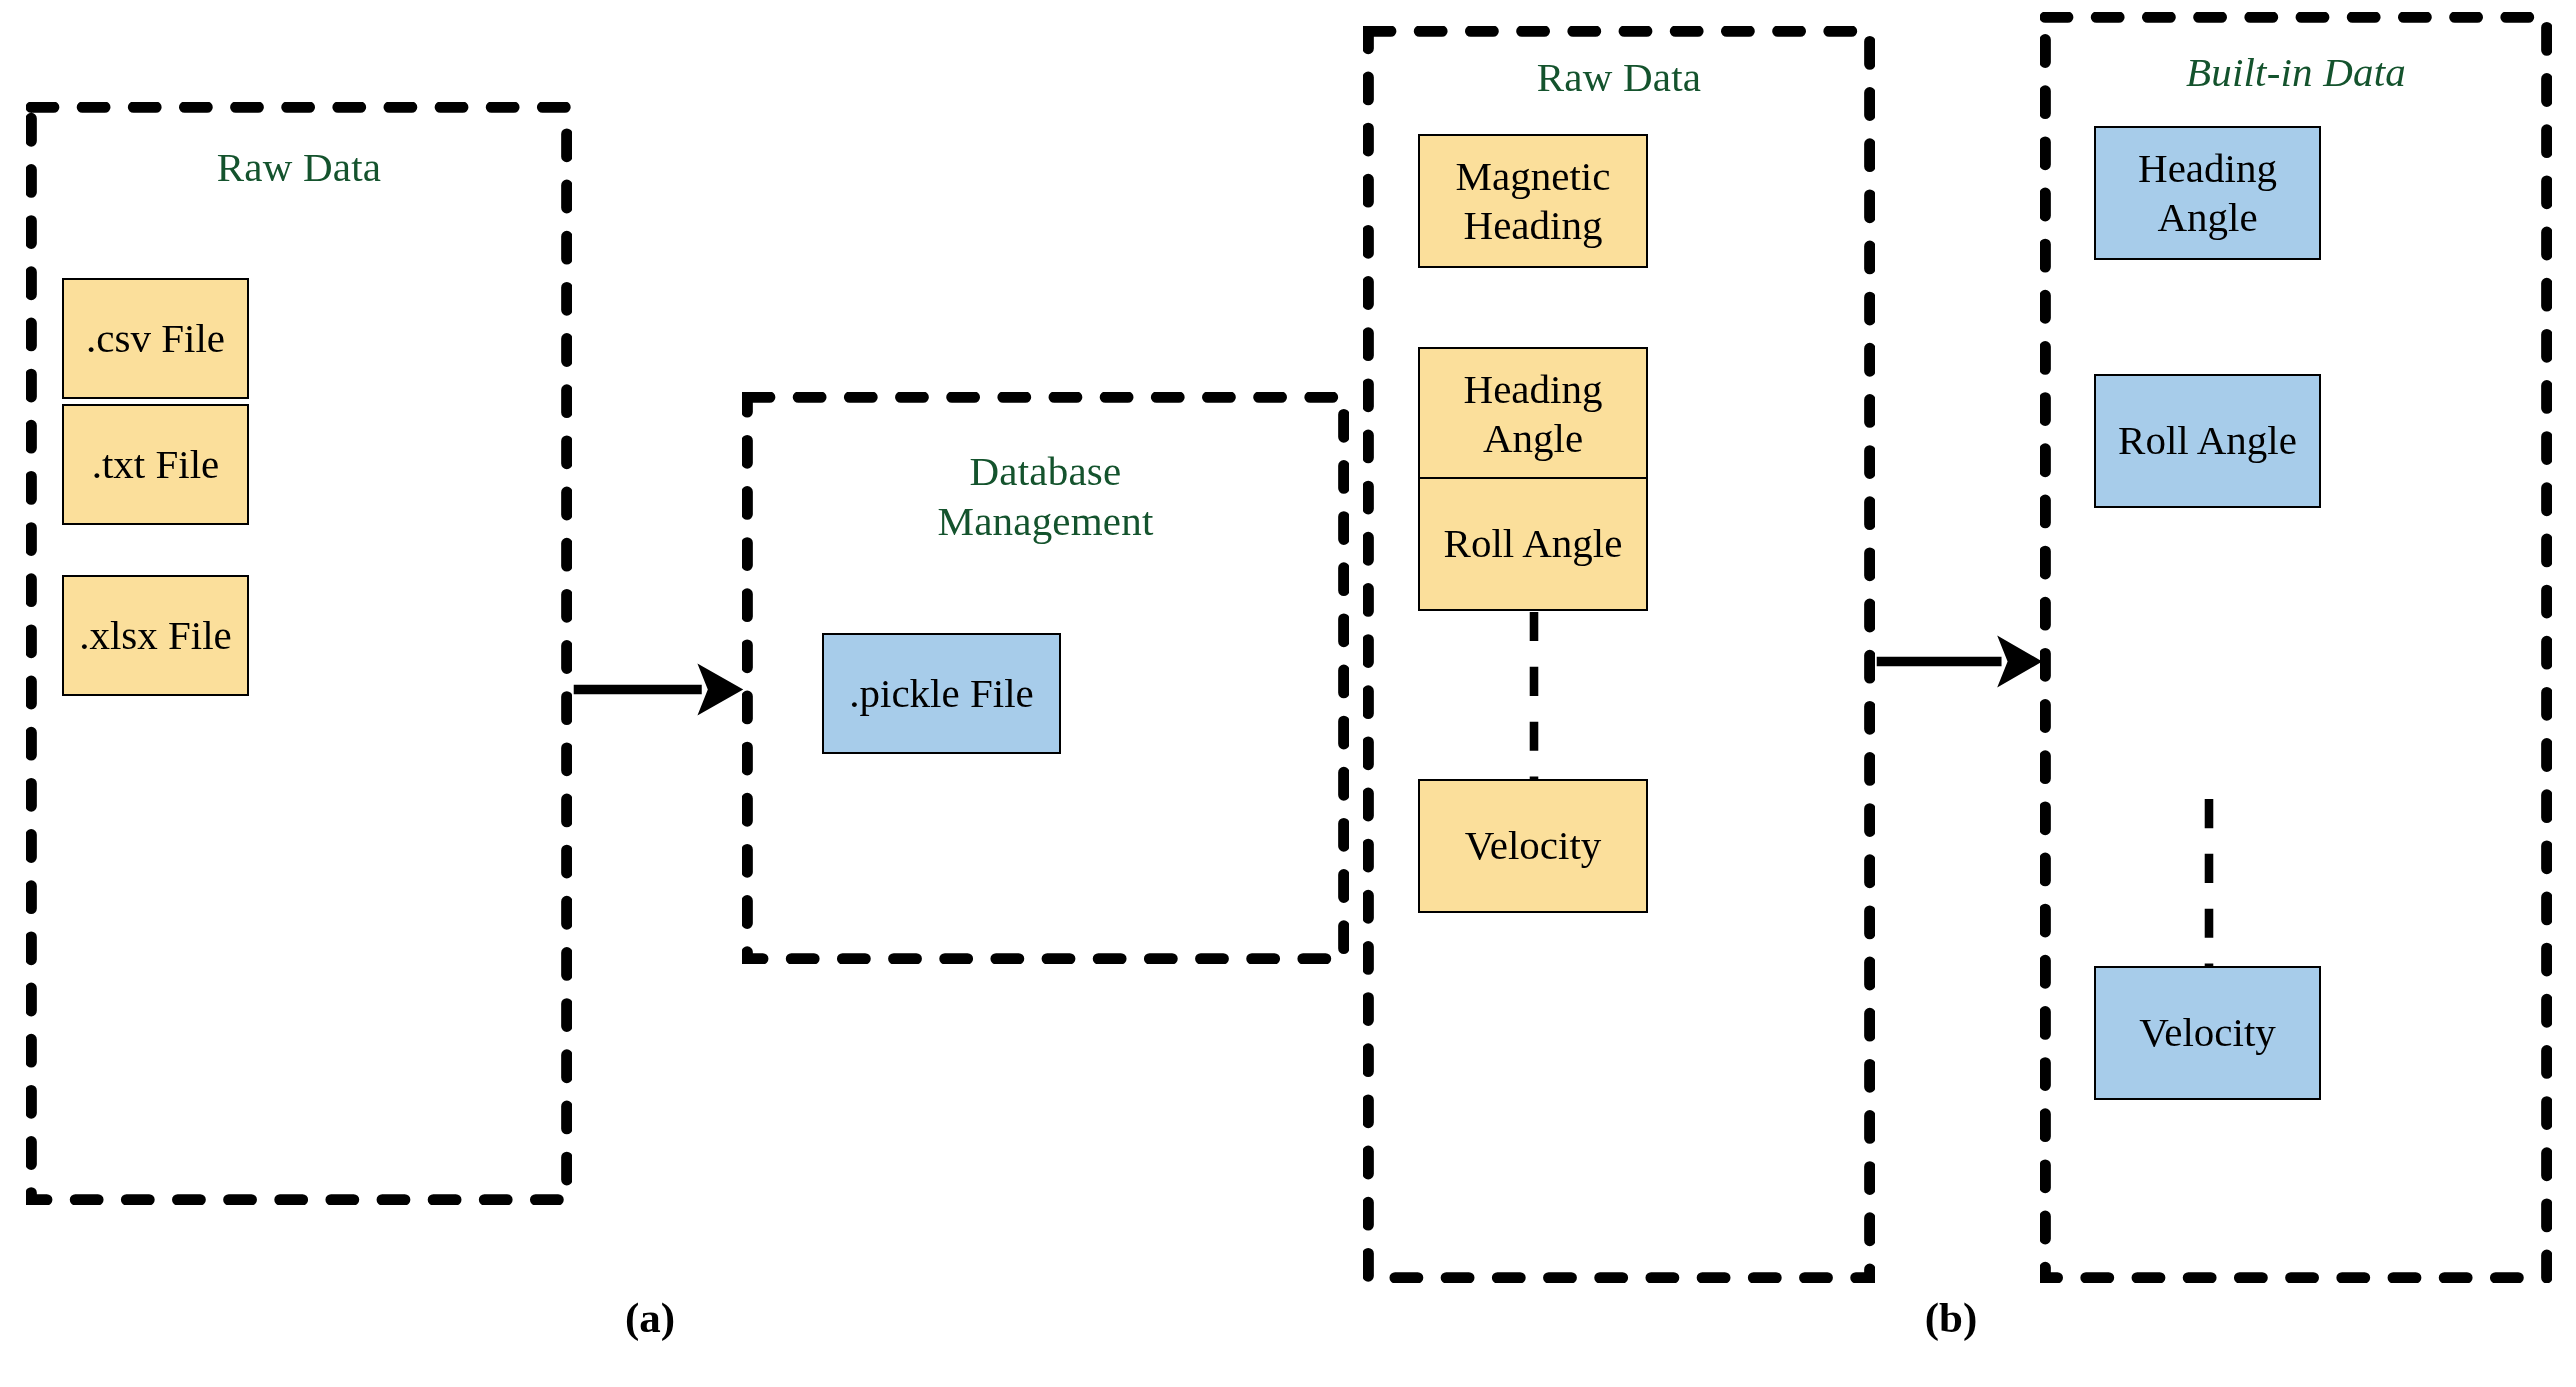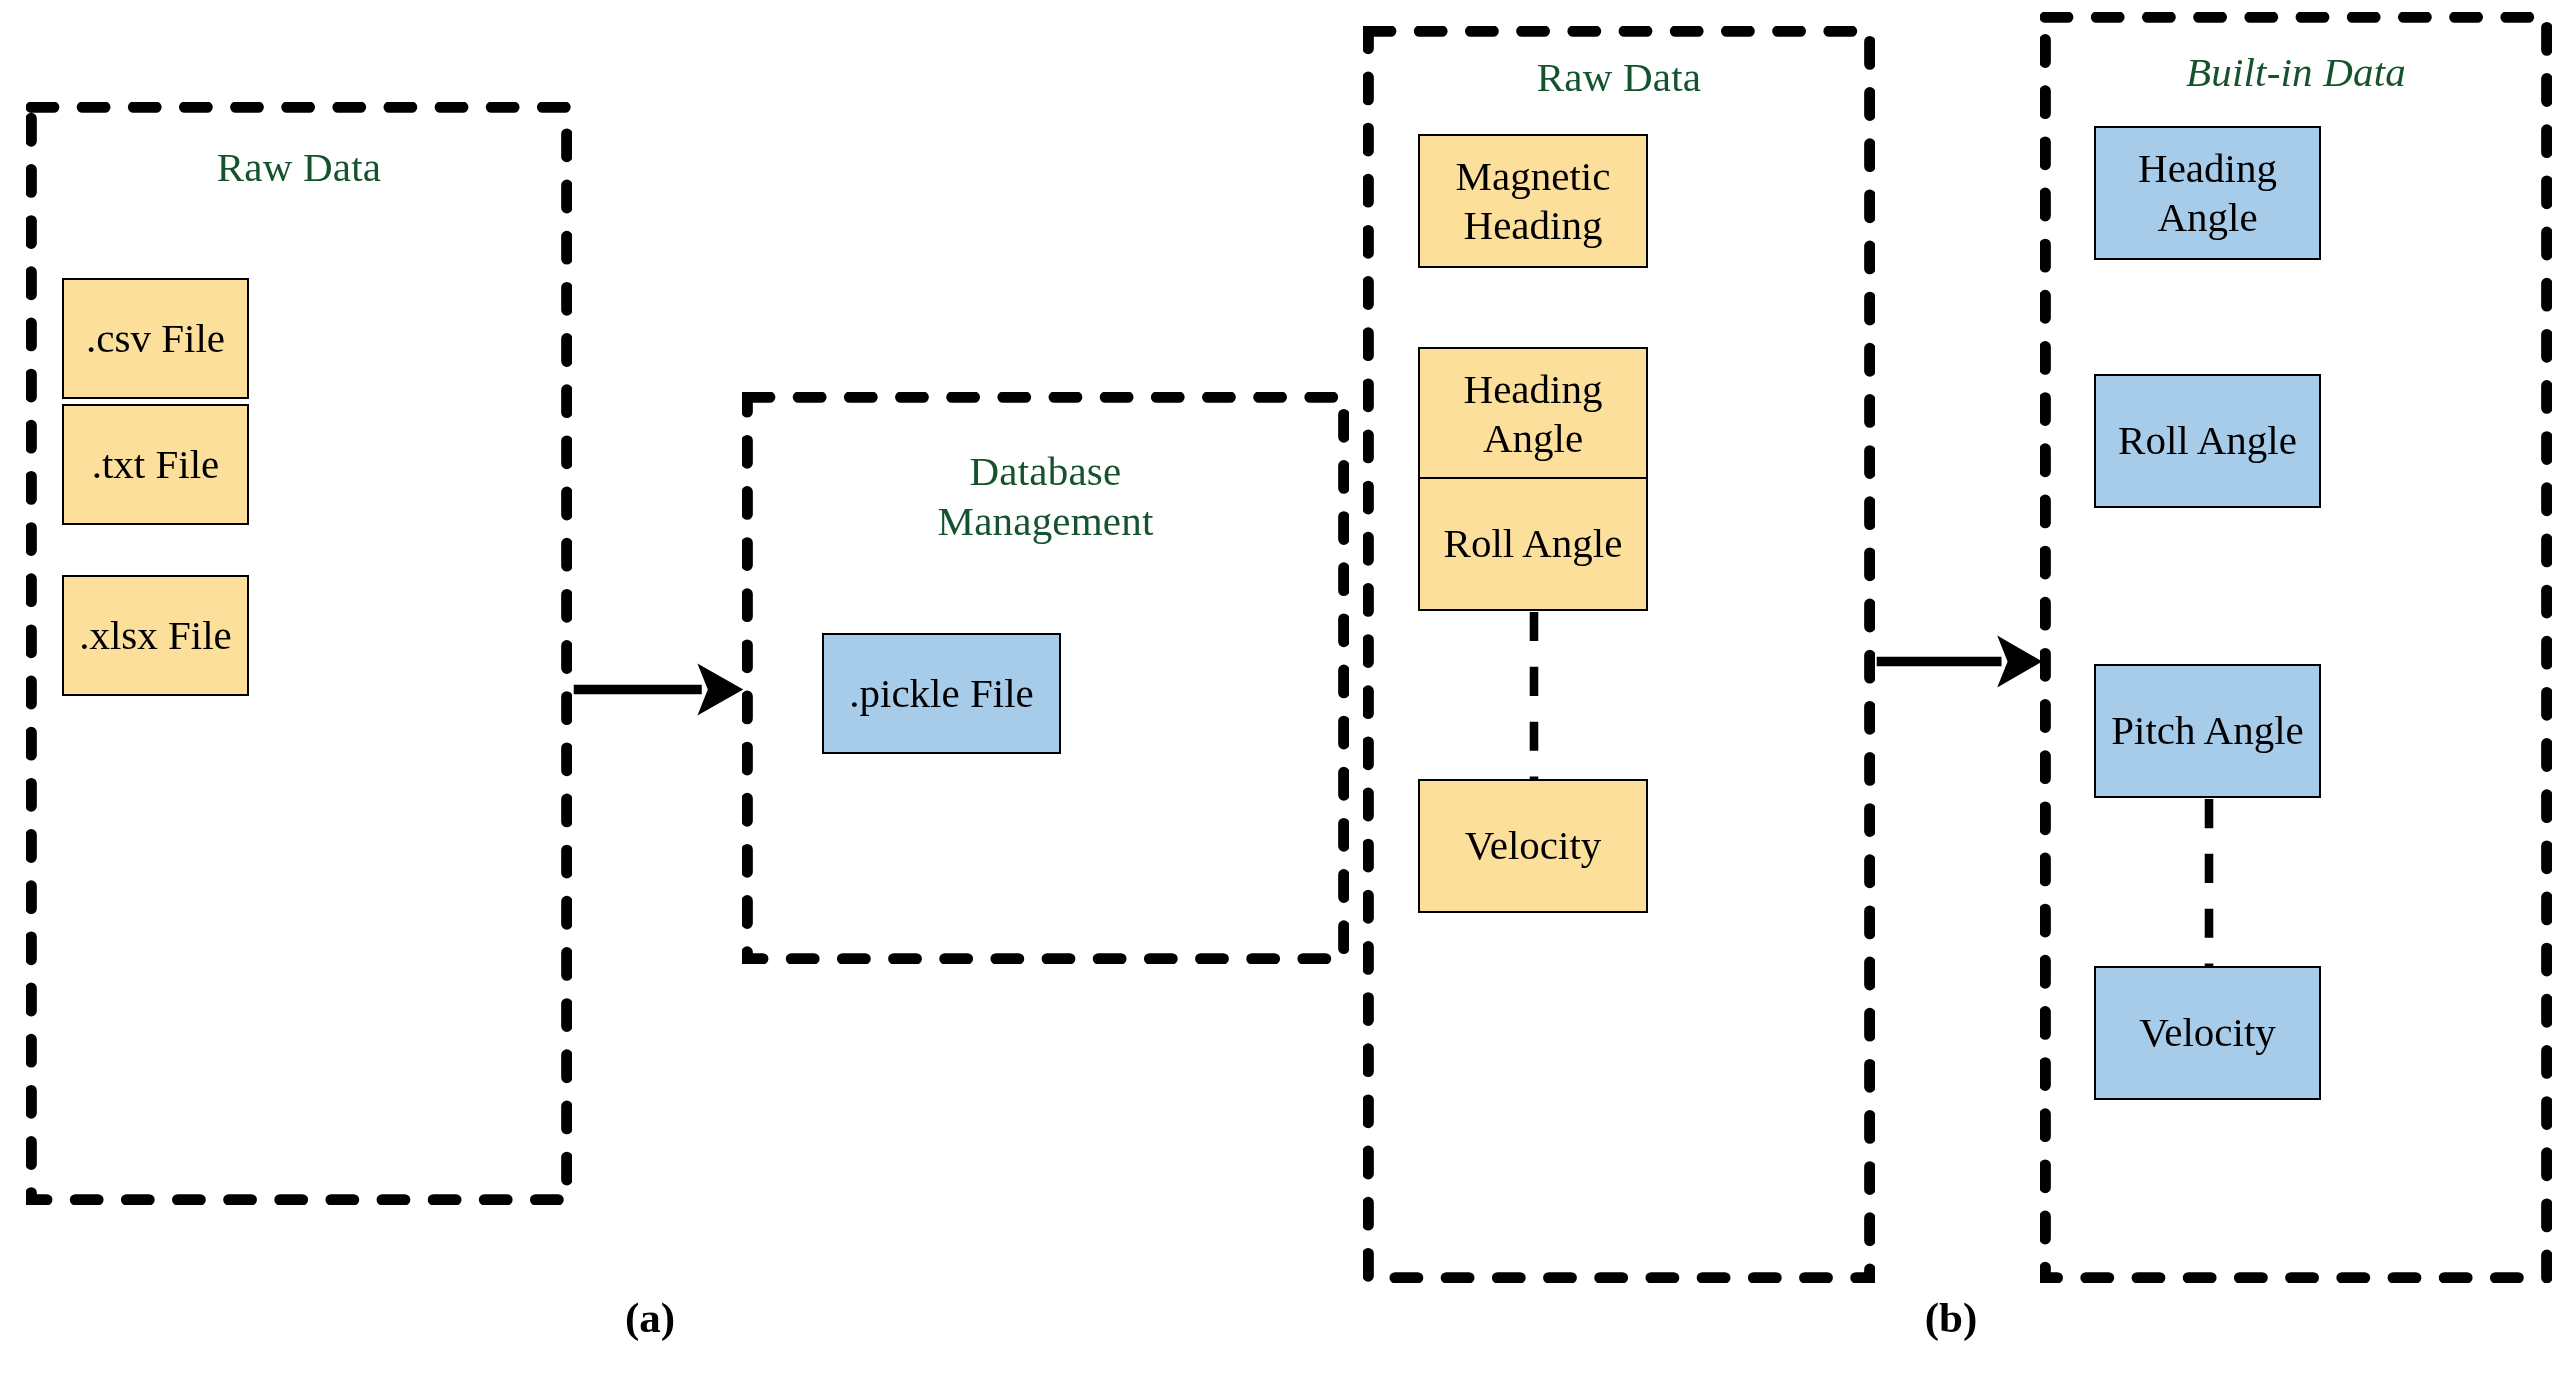--- a/index.html
+++ b/index.html
@@ -135,21 +135,20 @@
   <div class="panel" style="left:2040px; top:12px; width:512px; height:1271px;">
     <svg class="panel-border" viewBox="0 0 590 1466" preserveAspectRatio="none" width="512" height="1271">
       <rect x="6" y="6" width="578" height="1454" fill="none" stroke="#000000" stroke-width="13" stroke-linecap="round" stroke-dasharray="26 33"></rect>
     </svg>
     <div class="panel-title" style="top:35px;font-style:italic;">Built-in Data</div>
 
     <div class="box blue" style="left:54px; top:114px; width:227px; height:134px;">Heading Angle</div>
 
     <div class="box blue" style="left:54px; top:362px; width:227px; height:134px;">Roll Angle</div>
 
-    <div class="box blue" style="left:54px; top:652px; width:227px; height:134px;">Pitch Angle</div>
 
     <svg class="vconn" style="left:163px; top:786px; width:12px; height:170px;" viewBox="0 0 14 196" width="12" height="170">
       <line x1="7" y1="0" x2="7" y2="196" stroke="#000000" stroke-width="10" stroke-dasharray="34 30"></line>
     </svg>
 
     <div class="box blue" style="left:54px; top:954px; width:227px; height:134px;">Velocity</div>
   </div>
 
   <div class="caption" style="left:598px; top:1296px; width:104px;">(a)</div>
 

